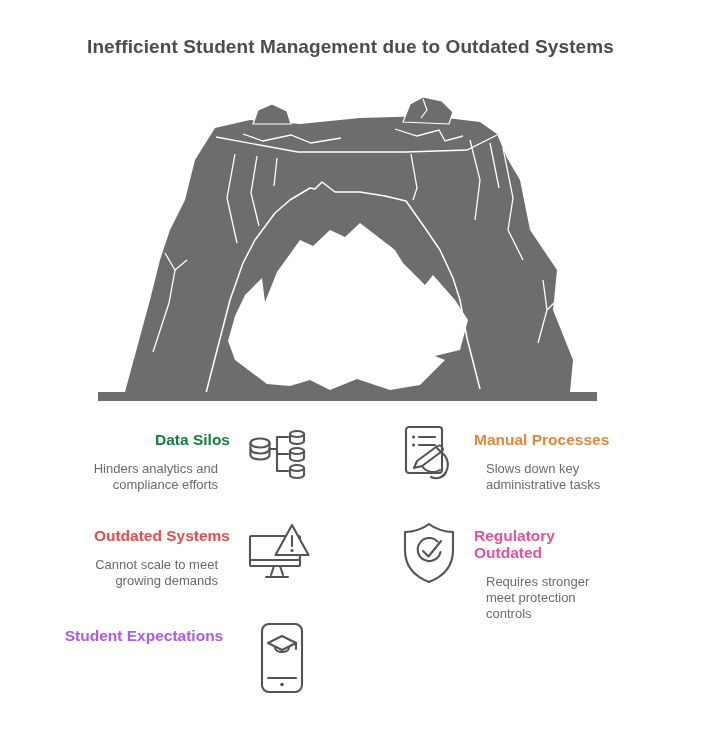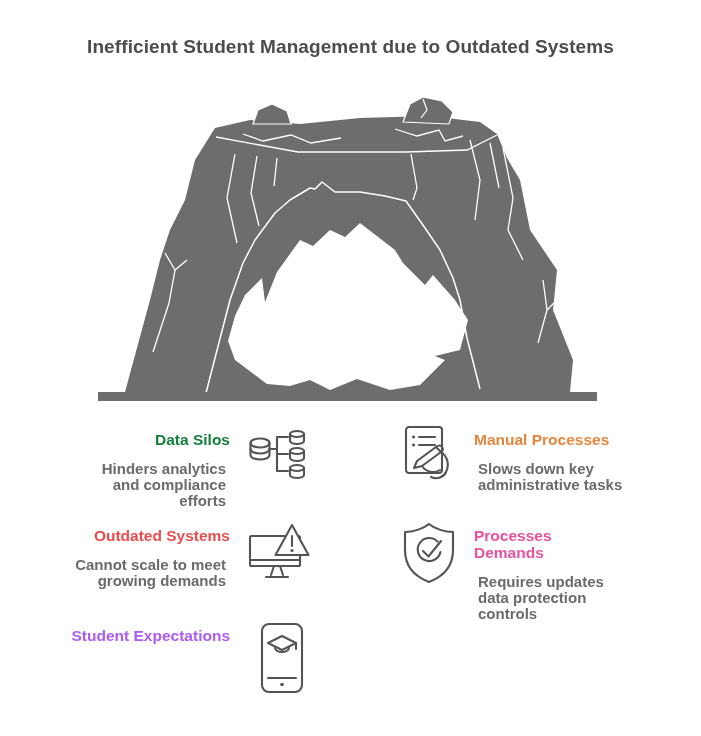--- a/index.html
+++ b/index.html
@@ -9,21 +9,21 @@
   .page-title{
     position:absolute;top:36px;left:0;width:701px;
     text-align:center;font-size:19px;font-weight:700;color:#4c4c4c;
     letter-spacing:.1px;
   }
 
   .rock-wrap{position:absolute;left:95px;top:88px;width:510px;height:322px;}
 
   .item-text{position:absolute;}
   .item-text .title{font-size:15.5px;font-weight:700;margin:0 0 13px 0;line-height:17px;}
-  .item-text .desc{font-size:15px;color:#6b6b6b;line-height:16px;margin:4px;font-weight:bold;}
+  .item-text .desc{font-size:13px;color:#6b6b6b;line-height:16px;margin:12px;}
   .item-text.align-right{text-align:right;}
   .item-text.align-left{text-align:left;}
 
   .item-icon{position:absolute;}
   .item-icon svg{display:block;}
   .ic{stroke:#545454;stroke-width:2.1;fill:none;stroke-linecap:round;stroke-linejoin:round;}
   .ic-fill{fill:#545454;stroke:none;}
   .ic-white{fill:#ffffff;stroke:#545454;stroke-width:2.1;stroke-linejoin:round;}
 </style>
 </head>
@@ -128,25 +128,25 @@
   </div>
 
   <div class="item-icon" style="left:402px;top:522px;">
     <svg width="54" height="62" viewBox="0 0 54 62">
       <path class="ic" d="M27 2 C21 7 11 10 3 10 L3 28 C3 45 14 55 27 60 C40 55 51 45 51 28 L51 10 C43 10 33 7 27 2 Z"></path>
       <path class="ic" d="M35.5 19.5 A11.5 11.5 0 1 0 38.5 30"></path>
       <path class="ic" d="M21 29 L26.5 34.5 L39 19"></path>
     </svg>
   </div>
   <div class="item-text align-left" style="top:527px;left:474px;width:150px;">
-    <div class="title" style="color: rgb(232, 81, 158);">Processes Demands</div>
-    <p class="desc">Requires updates data protection controls</p>
+    <div class="title" style="color: rgb(232, 81, 158);">Regulatory Outdated</div>
+    <p class="desc">Requires stronger meet protection controls</p>
   </div>
 
-  <div class="item-text align-right" style="top:627px;right:471px;width:172px;">
+  <div class="item-text align-right" style="top:627px;right:471px;width:172px;text-align:center;">
     <div class="title" style="color: rgb(172, 92, 240);">Student Expectations</div>
   </div>
   <div class="item-icon" style="left:259px;top:622px;">
     <svg width="46" height="72" viewBox="0 0 46 72">
       <rect class="ic" x="3" y="2" width="40" height="68" rx="7"></rect>
       <path class="ic" d="M9 56 H37"></path>
       <circle class="ic-fill" cx="23" cy="62.5" r="1.8"></circle>
       <path class="ic" d="M23 14 L37 21 L23 28 L9 21 Z"></path>
       <path class="ic" d="M16 25.5 C16 31.5 30 31.5 30 25.5"></path>
       <path class="ic" d="M37 21 L37 27"></path>

